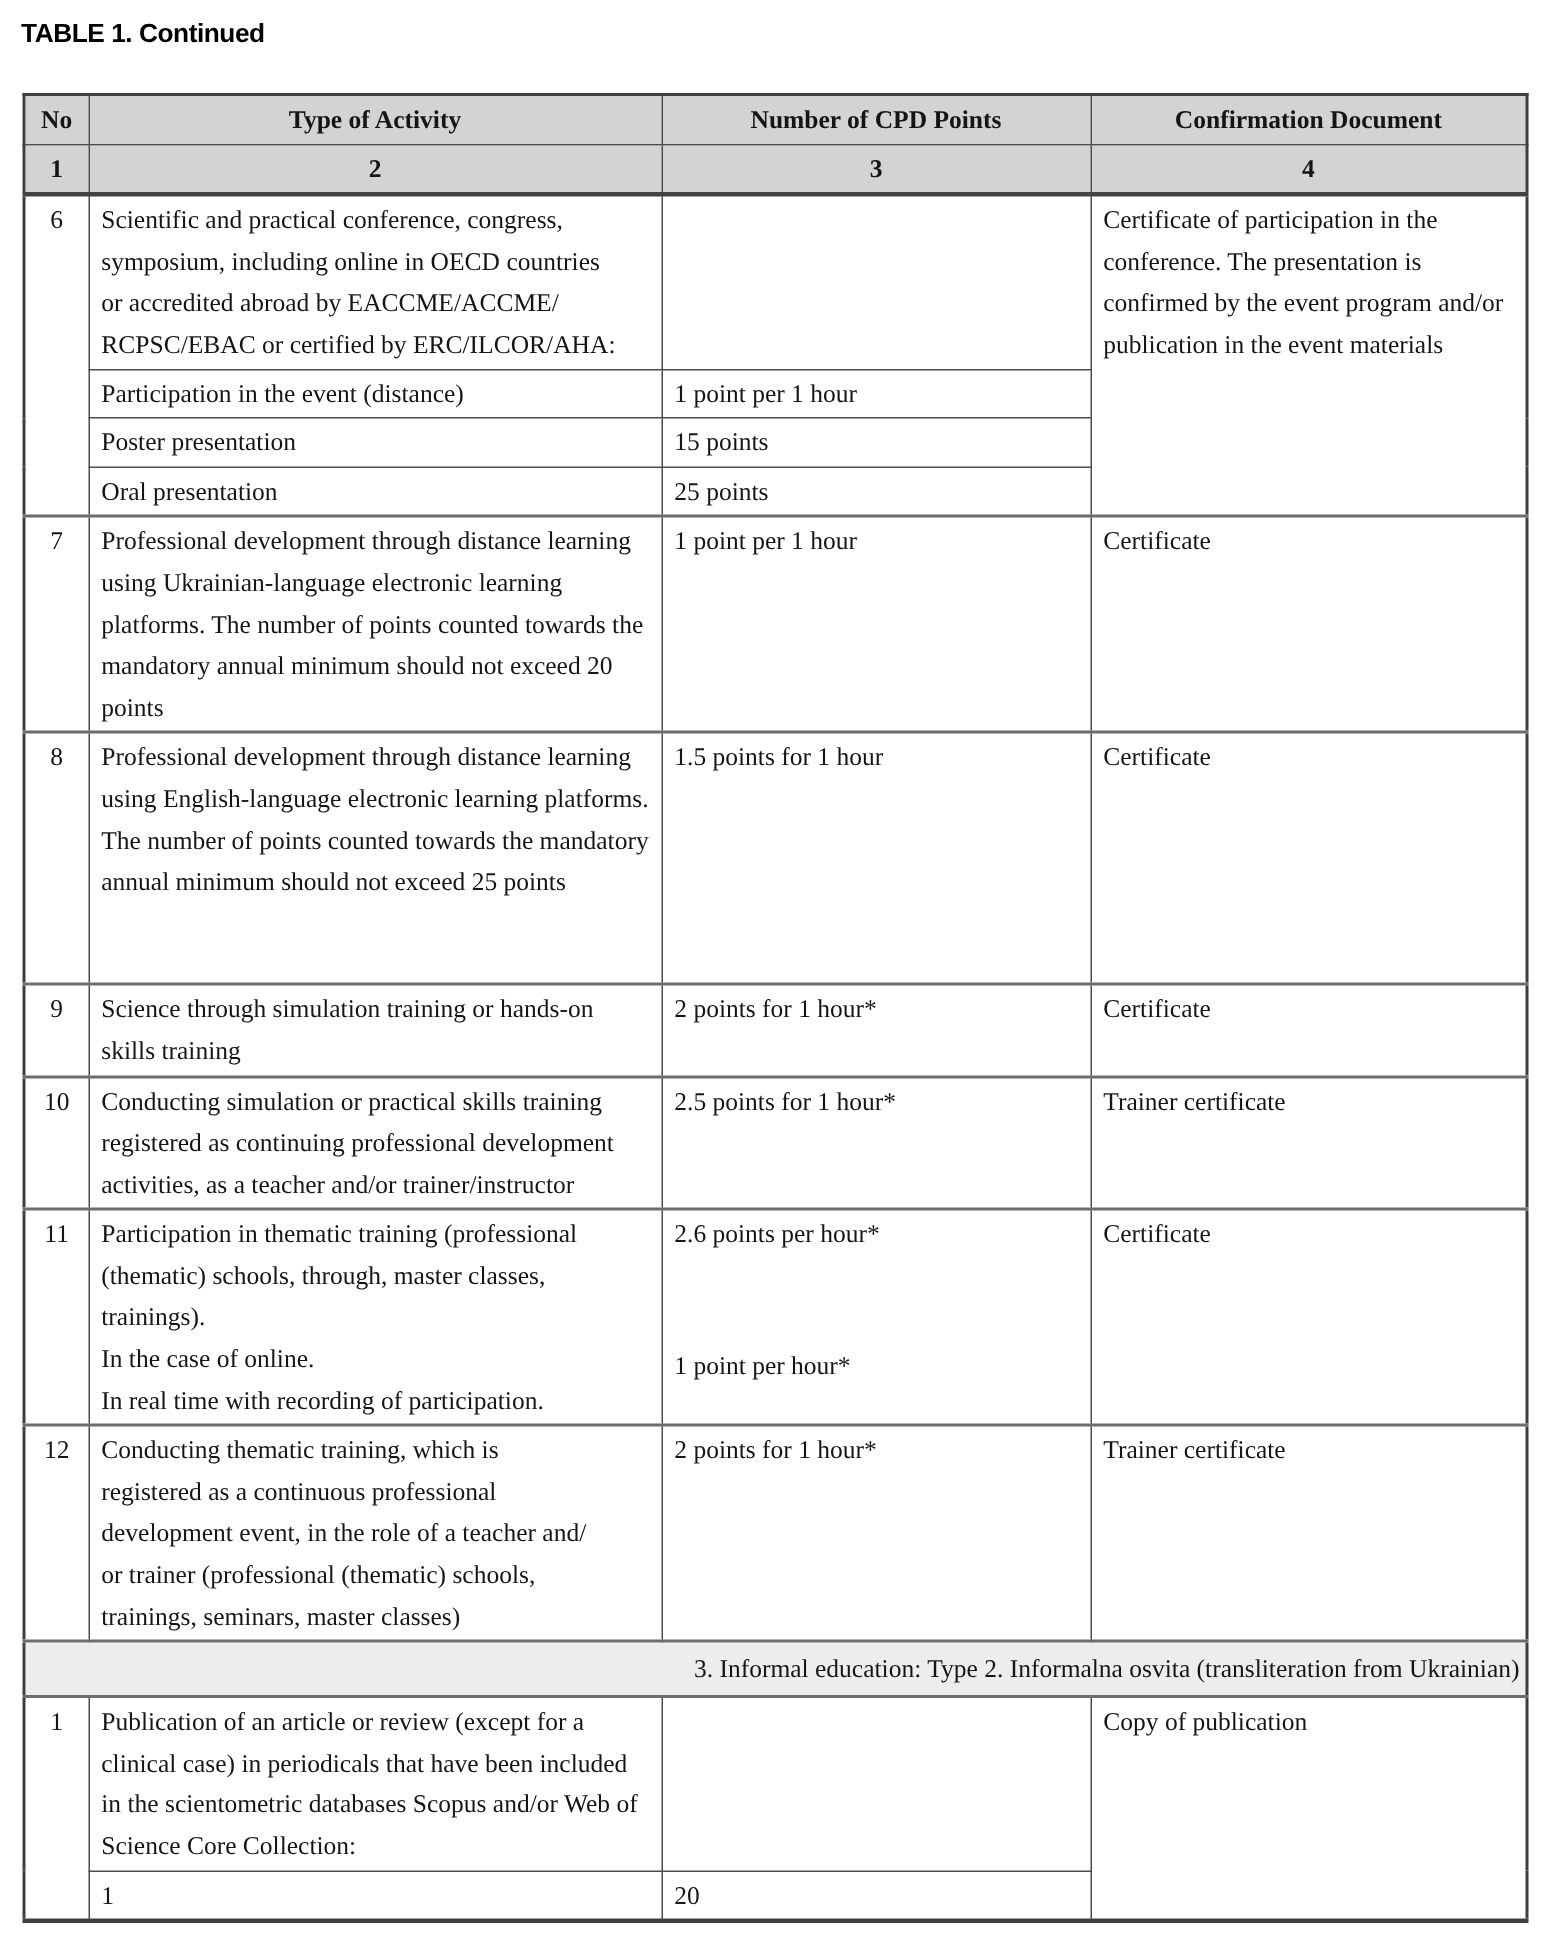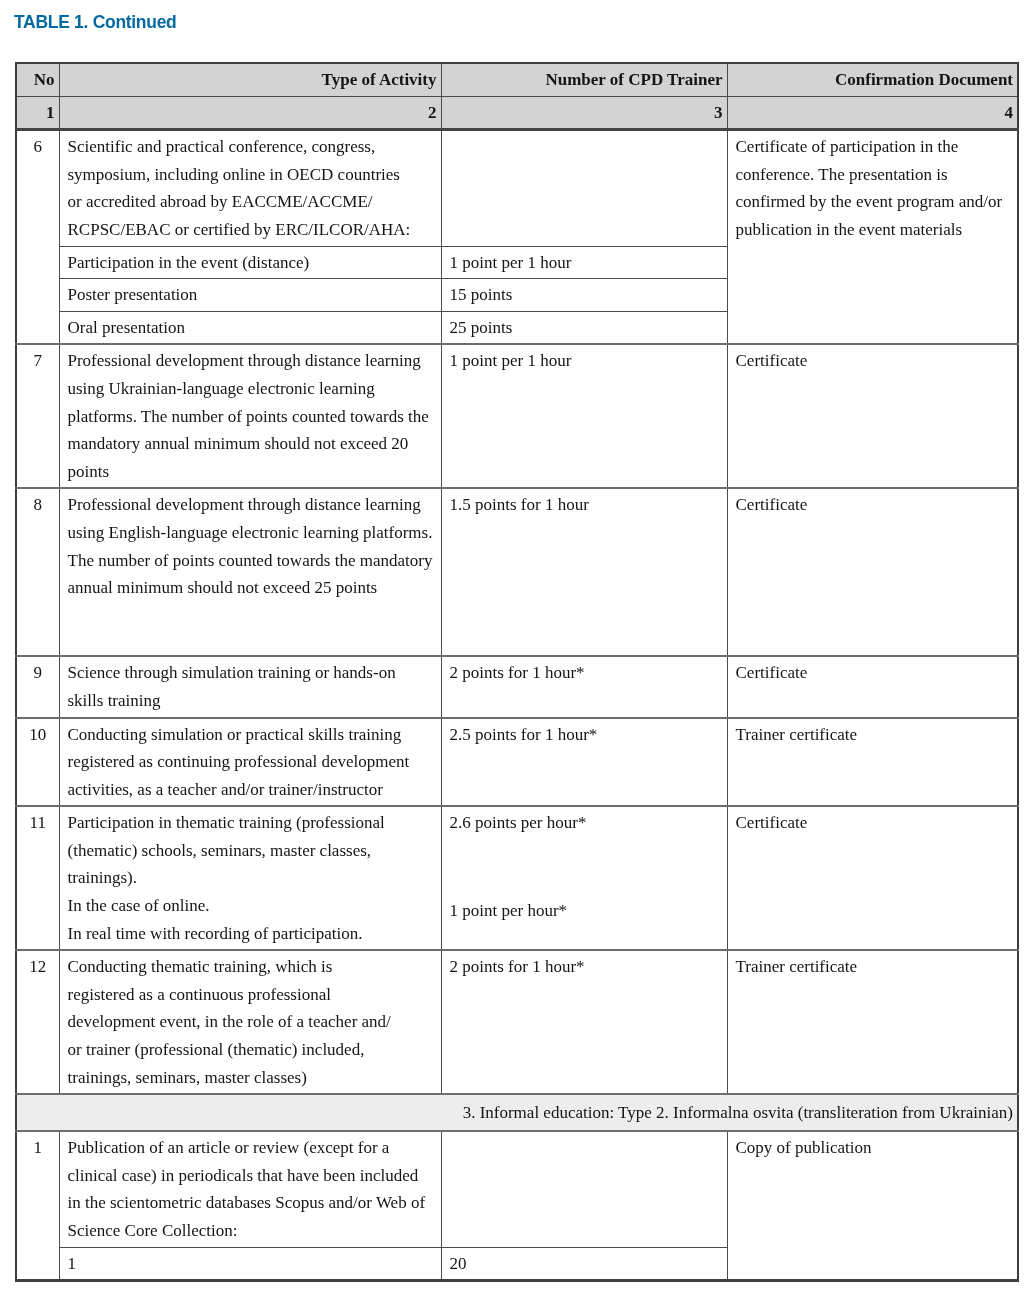--- a/index.html
+++ b/index.html
@@ -12,39 +12,39 @@
   }
   html,body{
     margin:0;padding:0;background:#ffffff;
     width:1032px;height:1290px;overflow:hidden;
     font-family:"Liberation Serif", serif;color:var(--text);
   }
   .doc-title{
     padding:12px 0 0 14px;
     font-family:"Liberation Sans", sans-serif;
     font-weight:bold;font-size:17.5px;line-height:21px;
-    letter-spacing:-0.3px;color:#0369a1;
+    letter-spacing:-0.3px;color:#000000;
   }
   table.cpd{
     border-collapse:collapse;table-layout:fixed;
     width:1002px;margin:29px 0 0 15px;
     border:2.5px solid var(--border_outer);
     border-bottom-width:3px;
   }
   .c-no{width:43px}.c-act{width:382px}.c-pts{width:286px}.c-conf{width:291px}
   .cpd td{
     border:1.5px solid var(--border_thin);
     vertical-align:top;
     padding:2px 8px;
     font-size:17px;line-height:27.6px;
     overflow:hidden;
   }
   .cpd td.th{
     background:var(--header_bg);
-    font-weight:bold;text-align:right;vertical-align:middle;
+    font-weight:bold;text-align:center;vertical-align:middle;
     padding:2px 4px;
   }
   .cpd td.no{text-align:center;padding:2px 2px;}
   .cpd td.act,.cpd td.conf{white-space:pre-line;}
   tr.major{border-top:2.6px solid var(--border_major);}
   tr.hdr2{border-bottom:3px solid #434343;}
   tr.rsec td{
     background:var(--section_bg);text-align:right;vertical-align:middle;
     padding:2px 4px;
   }
@@ -67,21 +67,21 @@
       <col class="c-no">
       <col class="c-act">
       <col class="c-pts">
       <col class="c-conf">
     </colgroup>
 
   <tbody>
       <tr class="rh1">
     <td class="th">No</td>
     <td class="th">Type of Activity</td>
-    <td class="th">Number of CPD Trainer</td>
+    <td class="th">Number of CPD Points</td>
     <td class="th">Confirmation Document</td>
   </tr>
   <tr class="rh2 hdr2">
     <td class="th">1</td>
     <td class="th">2</td>
     <td class="th">3</td>
     <td class="th">4</td>
   </tr>
 
   <tr class="rr6m major">
@@ -130,36 +130,36 @@
 
   <tr class="rr10 major">
     <td class="no">10</td>
     <td class="act">Conducting simulation or practical skills training registered as continuing professional development activities, as a teacher and/or trainer/instructor</td>
     <td>2.5 points for 1 hour*</td>
     <td class="conf">Trainer certificate</td>
   </tr>
 
   <tr class="rr11 major">
     <td class="no">11</td>
-    <td class="act">Participation in thematic training (professional (thematic) schools, seminars, master classes, trainings).
+    <td class="act">Participation in thematic training (professional (thematic) schools, through, master classes, trainings).
 In the case of online.
 In real time with recording of participation.</td>
     <td>
       <div>2.6 points per hour*</div>
       <div class="pts-secondary">1 point per hour*</div>
     </td>
     <td class="conf">Certificate</td>
   </tr>
 
   <tr class="rr12 major">
     <td class="no">12</td>
     <td class="act">Conducting thematic training, which is
 registered as a continuous professional
 development event, in the role of a teacher and/
-or trainer (professional (thematic) included,
+or trainer (professional (thematic) schools,
 trainings, seminars, master classes)</td>
     <td>2 points for 1 hour*</td>
     <td class="conf">Trainer certificate</td>
   </tr>
 
   <tr class="rsec major">
     <td colspan="4">3. Informal education: Type 2. Informalna osvita (transliteration from Ukrainian)</td>
   </tr>
 
   <tr class="rr1m major">

